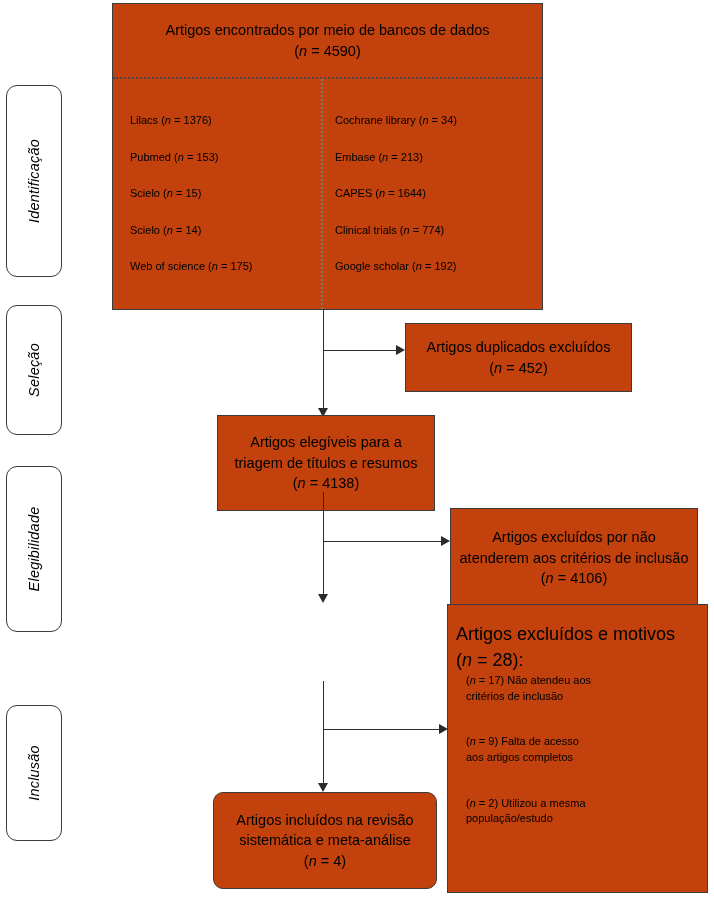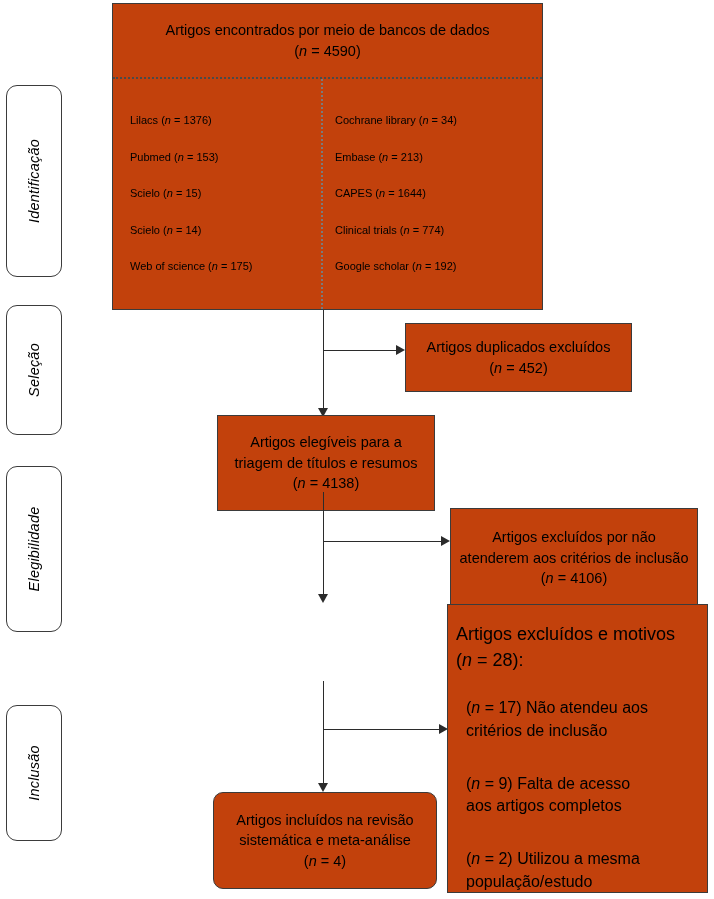--- a/index.html
+++ b/index.html
@@ -107,23 +107,22 @@
     padding: 13px 0 0 0;
     text-align: left;
   }
   .reasons-head {
     text-align: left;
     font-size: 18px;
     line-height: 1.42;
     padding: 4px 8px 0 8px;
   }
   .reasons-list {
-    margin-top: 24px;
     padding-left: 18px;
-    font-size: 16px;
+    font-size: 11px;
     line-height: 1.42;
   }
   .reason-item { margin-bottom: 30px; }
   .reason-item .line { white-space: nowrap; display: block; }
 
   em.n { font-style: italic; }
 
   
   .vline {
     position: absolute;

